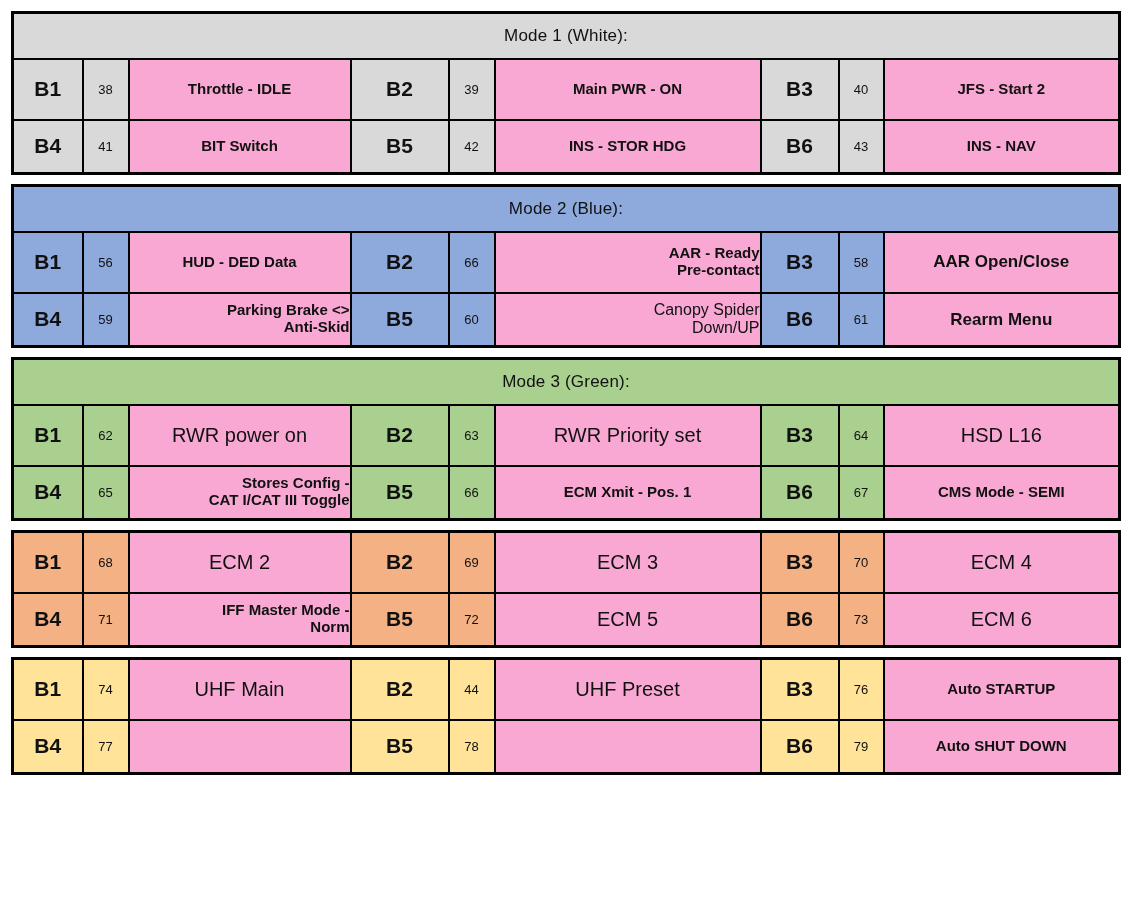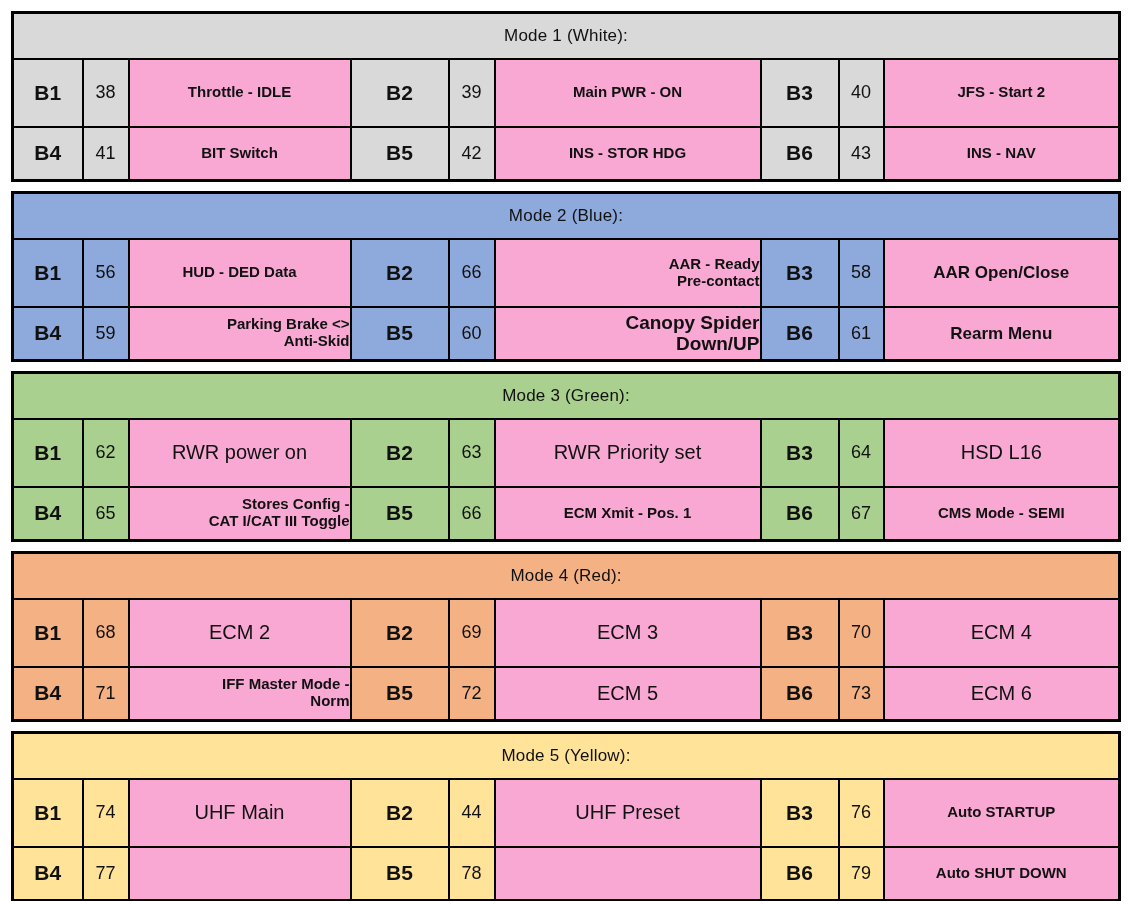--- a/index.html
+++ b/index.html
@@ -18,47 +18,47 @@
     border:3px solid #000;
   }
   table.section td{
     border:2px solid #000;
     padding:0;
     overflow:hidden;
     vertical-align:middle;
     text-align:center;
   }
   tr.hdr{height:46px;}
-  tr.r1{height:68px;}
+  tr.r1{height:61px;}
   tr.r2{height:54px;margin-top:26px;}
   tr.hdr td{
     background:var(--c);
     font-size:17px;
     font-weight:400;
     letter-spacing:.2px;
   }
   td.b{
     background:var(--c);
     font-size:21px;
     font-weight:700;
   }
   td.n{
     background:var(--c);
-    font-size:18px;
+    font-size:13px;
     font-weight:400;
   }
   td.d{
     background:#f9a8d4;
     white-space:pre-line;
     line-height:1.12;
   }
   td.d.sm{font-size:15px;font-weight:700;}
   td.d.md{font-size:17px;font-weight:700;}
   td.d.lg{font-size:20px;font-weight:400;}
-  td.d.lgb{font-size:19px;font-weight:700;}
+  td.d.lgb{font-size:16px;font-weight:400;}
   td.d.left{text-align:right;padding-left:14px;}
 </style>
 </head>
 <body>
 
 <table class="section" style="--c: #d9d9d9;">
   <colgroup>
       <col style="width:70px">
       <col style="width:46px">
       <col style="width:222px">
@@ -190,23 +190,20 @@
       <col style="width:46px">
       <col style="width:222px">
       <col style="width:98px">
       <col style="width:46px">
       <col style="width:266px">
       <col style="width:78px">
       <col style="width:45px">
       <col style="width:236px">
     </colgroup>
   <tbody>
-      <tr class="hdr">
-        <td colspan="9">Mode 4 (Red):</td>
-      </tr>
   <tr class="r1">
     <td class="b">B1</td>
     <td class="n">68</td>
     <td class="d lg">ECM 2</td>
     <td class="b">B2</td>
     <td class="n">69</td>
     <td class="d lg">ECM 3</td>
     <td class="b">B3</td>
     <td class="n">70</td>
     <td class="d lg">ECM 4</td>
@@ -232,23 +229,20 @@
       <col style="width:46px">
       <col style="width:222px">
       <col style="width:98px">
       <col style="width:46px">
       <col style="width:266px">
       <col style="width:78px">
       <col style="width:45px">
       <col style="width:236px">
     </colgroup>
   <tbody>
-      <tr class="hdr">
-        <td colspan="9">Mode 5 (Yellow):</td>
-      </tr>
   <tr class="r1">
     <td class="b">B1</td>
     <td class="n">74</td>
     <td class="d lg">UHF Main</td>
     <td class="b">B2</td>
     <td class="n">44</td>
     <td class="d lg">UHF Preset</td>
     <td class="b">B3</td>
     <td class="n">76</td>
     <td class="d sm">Auto STARTUP</td>

